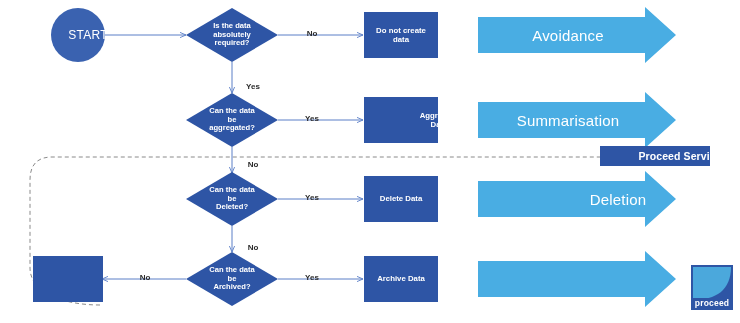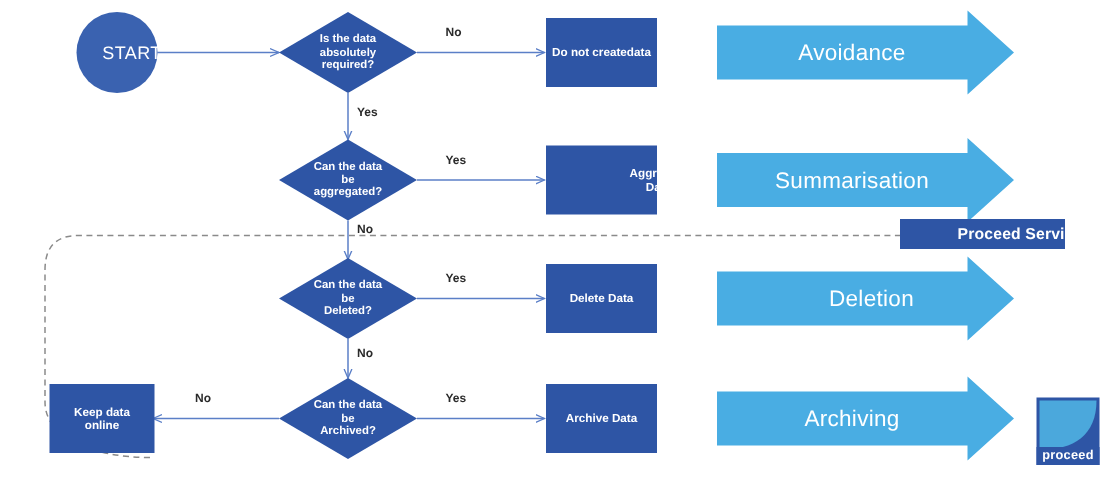--- a/index.html
+++ b/index.html
@@ -46,21 +46,22 @@
   .start-label {
     font-size: 12px;
     font-weight: 400;
     letter-spacing: .3px;
   }
   .edge-label {
     position: absolute;
     color: #2b2b2b;
     font-size: 8px;
     font-weight: 700;
-    text-align: left;
+    text-align: center;
+    margin-top: 12px;
   }
   .banner-label {
     position: absolute;
     color: #ffffff;
     font-size: 15px;
     font-weight: 400;
     text-align: center;
     letter-spacing: .2px;
     display: flex;
     align-items: center;
@@ -175,50 +176,45 @@
     <span>be</span>
     <span>Deleted?</span>
   </div>
 
   <div class="node-label diamond-label" style="left:192px;top:259px;width:80px;height:40px;flex-direction:column;">
     <span>Can the data</span>
     <span>be</span>
     <span>Archived?</span>
   </div>
 
-  <div class="node-label box-label" style="left:364px;top:12px;width:74px;height:46px;flex-direction:row;">
+  <div class="node-label box-label" style="left:364px;top:12px;width:74px;height:46px;flex-direction:column;">
     <span>Do not create</span>
     <span>data</span>
   </div>
 
   <div class="node-label box-label" style="left:364px;top:97px;width:74px;height:46px;flex-direction:column;padding-left:38px;">
     <span>Aggregate</span>
     <span>Data</span>
   </div>
 
   <div class="node-label box-label" style="left:364px;top:176px;width:74px;height:46px;">Delete Data</div>
 
   <div class="node-label box-label" style="left:364px;top:256px;width:74px;height:46px;">Archive Data</div>
 
-  <div class="node-label box-label" style="left:33px;top:256px;width:70px;height:46px;flex-direction:column;">
-    <span>Keep data</span>
-    <span>online</span>
-  </div>
 
   <div class="edge-label" style="left:297px;top:17px;width:30px;">No</div>
   <div class="edge-label" style="left:238px;top:70px;width:30px;">Yes</div>
   <div class="edge-label" style="left:297px;top:102px;width:30px;">Yes</div>
   <div class="edge-label" style="left:238px;top:148px;width:30px;">No</div>
   <div class="edge-label" style="left:297px;top:181px;width:30px;">Yes</div>
   <div class="edge-label" style="left:238px;top:231px;width:30px;">No</div>
   <div class="edge-label" style="left:297px;top:261px;width:30px;">Yes</div>
   <div class="edge-label" style="left:130px;top:261px;width:30px;">No</div>
 
   <div class="banner-label" style="left:478px;top:17px;width:180px;height:36px;">Avoidance</div>
   <div class="banner-label" style="left:478px;top:102px;width:180px;height:36px;">Summarisation</div>
-  <div class="banner-label" style="left:455px;top:181px;width:180px;height:36px;padding-left:36px;">Deletion</div>
-  <div class="banner-label" style="left:478px;top:261px;width:180px;height:36px;">Archiving</div>
+  <div class="banner-label" style="left:492px;top:181px;width:180px;height:36px;padding-left:36px;">Deletion</div>
 
   <div class="svc-label" style="left:600px;top:146px;width:110px;height:20px;">Proceed Services</div>
 
   <div class="logo-text" style="left:691px;top:298px;width:42px;">proceed</div>
 
 </div>
 
 </body></html>

